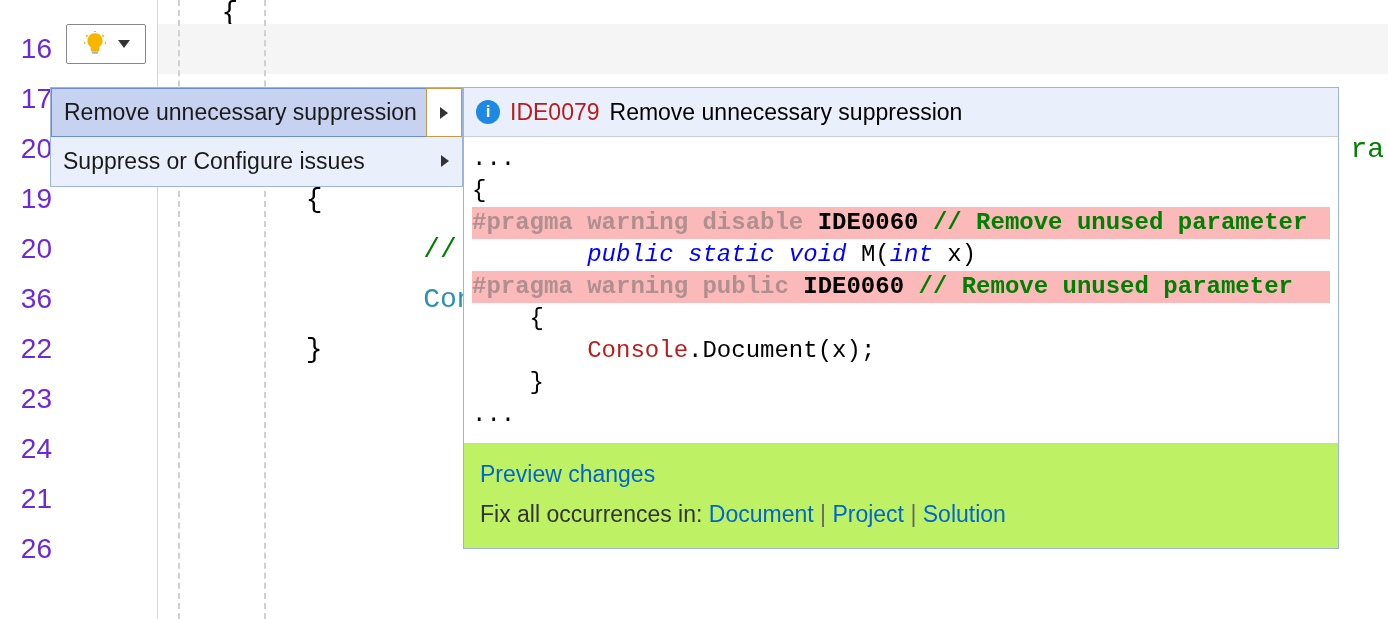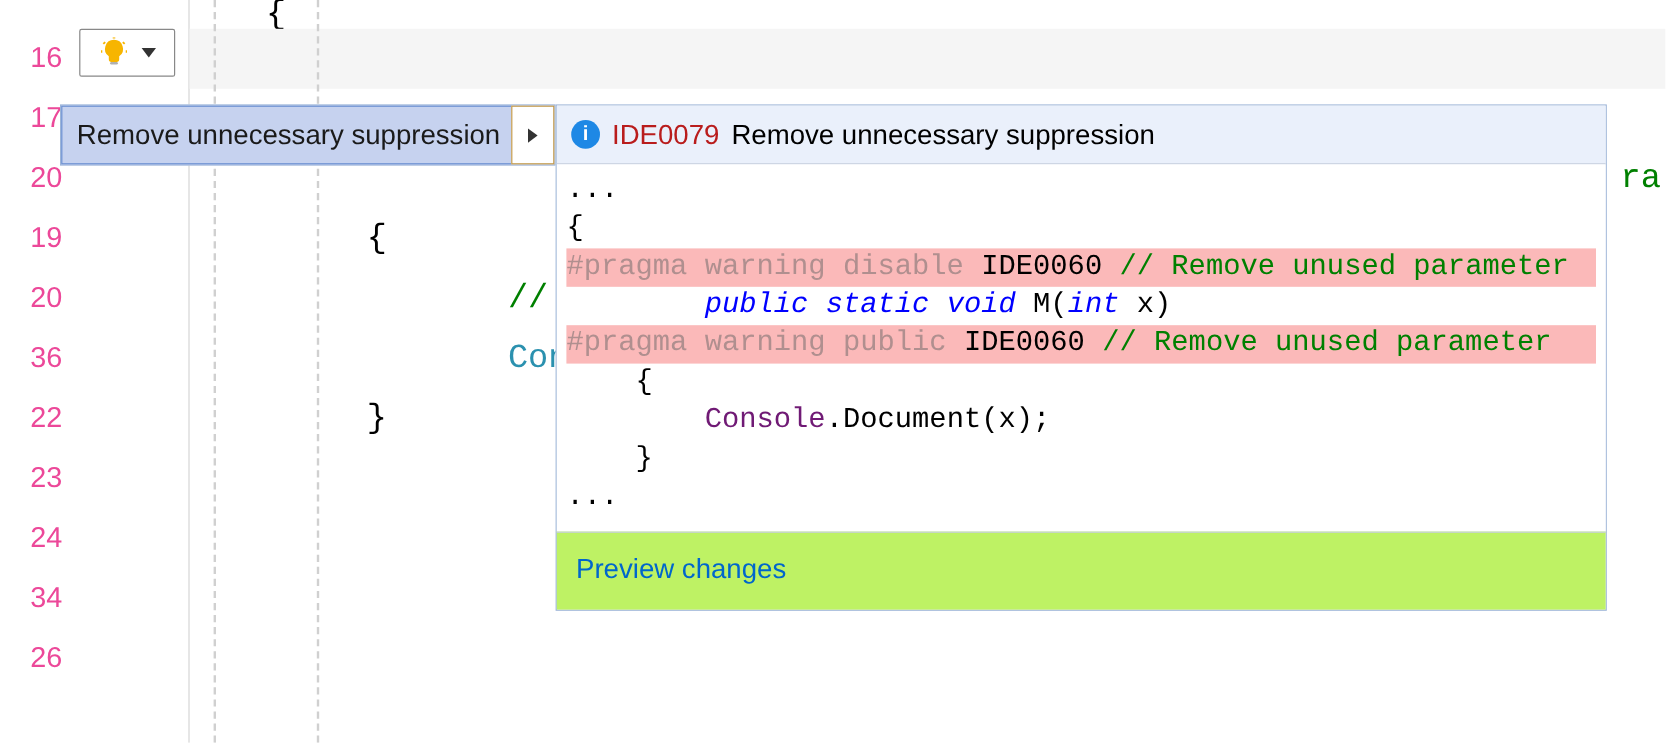--- a/index.html
+++ b/index.html
@@ -20,22 +20,22 @@
     width: 62px;
     background: #fff;
     padding-top: 0;
   }
   .gutter-row {
     height: 50px;
     display: flex;
     align-items: center;
     justify-content: flex-end;
     padding-right: 10px;
-    font-size: 24px;
-    color: #ec4899;
+    font-size: 28px;
+    color: #6d28d9;
     margin-left: 40px;
   }
   .bulb-col {
     width: 96px;
     border-right: 1px solid #d6d6d6;
     position: relative;
     background: #fff;
   }
   .bulb-btn {
     position: absolute;
@@ -182,26 +182,27 @@
     font-size: 24px;
     background: #fff;
     padding: 6px 8px 12px 8px;
     line-height: 32px;
   }
   .preview-body .pline { white-space: pre; }
   .del-line {
     background: #fbb9b9;
     display: inline-block;
     width: 100%;
+    font-weight: bold;
   }
   .pkw-gray { color: #b08f8f; }
   .pkw-bold { color: #000; }
   .pkw-green { color: #008000; }
   .pkw-blue { color: #0000ff; font-style: italic; }
-  .pkw-teal { color: #701a75; text-align: center; }
+  .pkw-teal { color: #b91c1c; text-align: center; }
 
   .preview-footer {
     background: #bef264;
     border-top: 1px solid #c8d0de;
     padding: 10px 16px 14px 16px;
     font-size: 23px;
     color: #333;
     line-height: 40px;
   }
   .link { color: #0066cc; cursor: pointer; }
@@ -216,21 +217,21 @@
     <div class="gutter-row" style="height:24px"></div>
     <div class="gutter-row">16</div>
     <div class="gutter-row">17</div>
     <div class="gutter-row">20</div>
     <div class="gutter-row">19</div>
     <div class="gutter-row">20</div>
     <div class="gutter-row">36</div>
     <div class="gutter-row">22</div>
     <div class="gutter-row">23</div>
     <div class="gutter-row">24</div>
-    <div class="gutter-row">34</div>
+    <div class="gutter-row">21</div>
     <div class="gutter-row">26</div>
   </div>
 
   <div class="bulb-col">
     <div class="bulb-btn">
       <svg class="bulb-icon" viewBox="0 0 24 24">
         <path fill="#f7b500" d="M12 2a7 7 0 00-4 12.7V17a2 2 0 002 2h4a2 2 0 002-2v-2.3A7 7 0 0012 2z"></path>
         <rect fill="#b0b0b0" x="9" y="19" width="6" height="2" rx="1"></rect>
         <path stroke="#f7b500" stroke-width="2" d="M12 0v1M4 4l1 1M20 4l-1 1M2 11h1M21 11h1"></path>
       </svg>
@@ -250,20 +251,26 @@
     <div class="code-line"><span class="kw-dark">       <span>{</span></span></div>
     <div class="code-line"><span class="kw-green">              <span>// No</span></span></div>
     <div class="code-line"><span class="kw-teal">              <span>Conso</span></span></div>
     <div class="code-line"><span class="kw-dark">       <span>}</span></span></div>
   </div>
 </div>
 
 <div class="menu">
   <div class="menu-item selected">
     <span>Remove unnecessary suppression</span>
+    <div class="menu-arrow-box">
+      <div class="arrow-right"></div>
+    </div>
+  </div>
+  <div class="menu-item">
+    <span>Suppress or Configure issues</span>
     <div class="menu-arrow-box">
       <div class="arrow-right"></div>
     </div>
   </div>
 </div>
 
 <div class="preview">
   <div class="preview-header">
     <span class="info-icon">i</span>
     <span class="code-id">IDE0079</span>
@@ -275,14 +282,22 @@
     <div class="pline del-line"><span class="pkw-gray">#pragma warning disable</span><span class="pkw-bold"> IDE0060 </span><span class="pkw-green">// Remove unused parameter</span></div>
     <div class="pline"><span>        </span><span class="pkw-blue">public</span><span class="pkw-blue"> static</span><span class="pkw-blue"> void</span><span> M(</span><span class="pkw-blue">int</span><span> x)</span></div>
     <div class="pline del-line"><span class="pkw-gray">#pragma warning public</span><span class="pkw-bold"> IDE0060 </span><span class="pkw-green">// Remove unused parameter</span></div>
     <div class="pline">    {</div>
     <div class="pline"><span class="pkw-teal">        Console</span><span>.Document(x);</span></div>
     <div class="pline">    }</div>
     <div class="pline">...</div>
   </div>
   <div class="preview-footer">
     <div><span class="link">Preview changes</span></div>
+    <div>
+      <span>Fix all occurrences in: </span>
+      <span class="link">Document</span>
+      <span class="sep"> | </span>
+      <span class="link">Project</span>
+      <span class="sep"> | </span>
+      <span class="link">Solution</span>
+    </div>
   </div>
 </div>
 
 </body></html>

